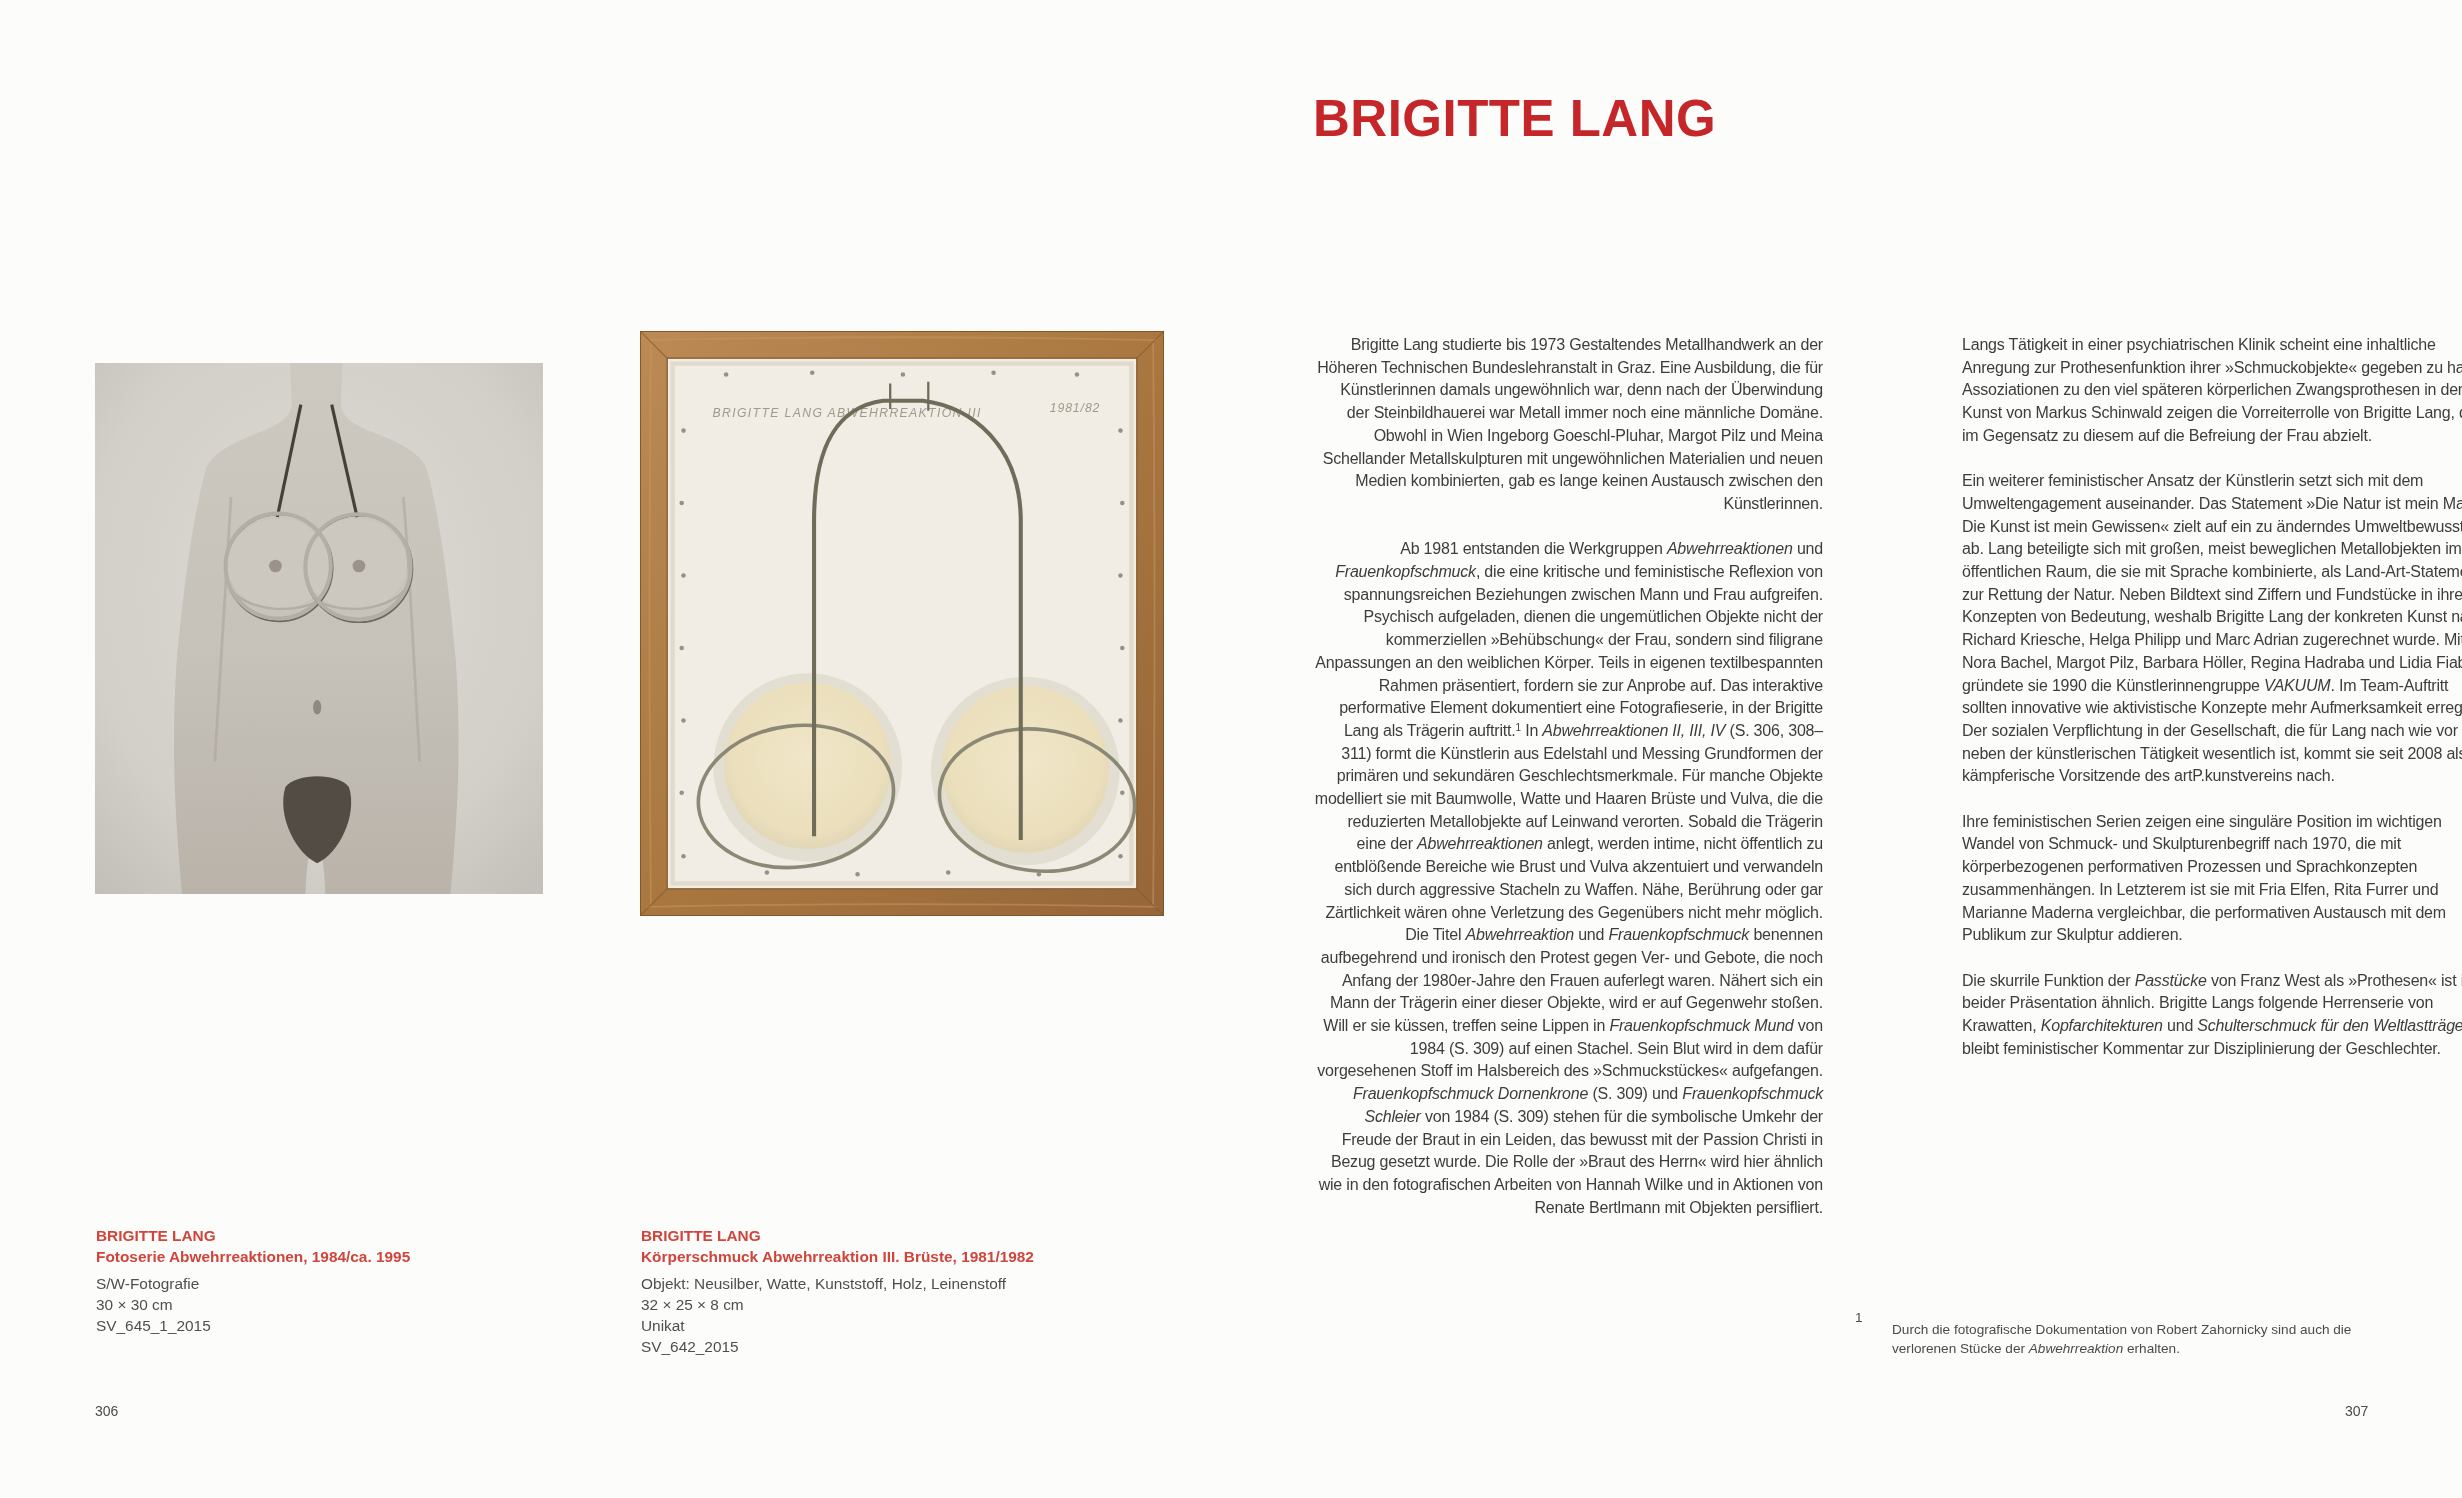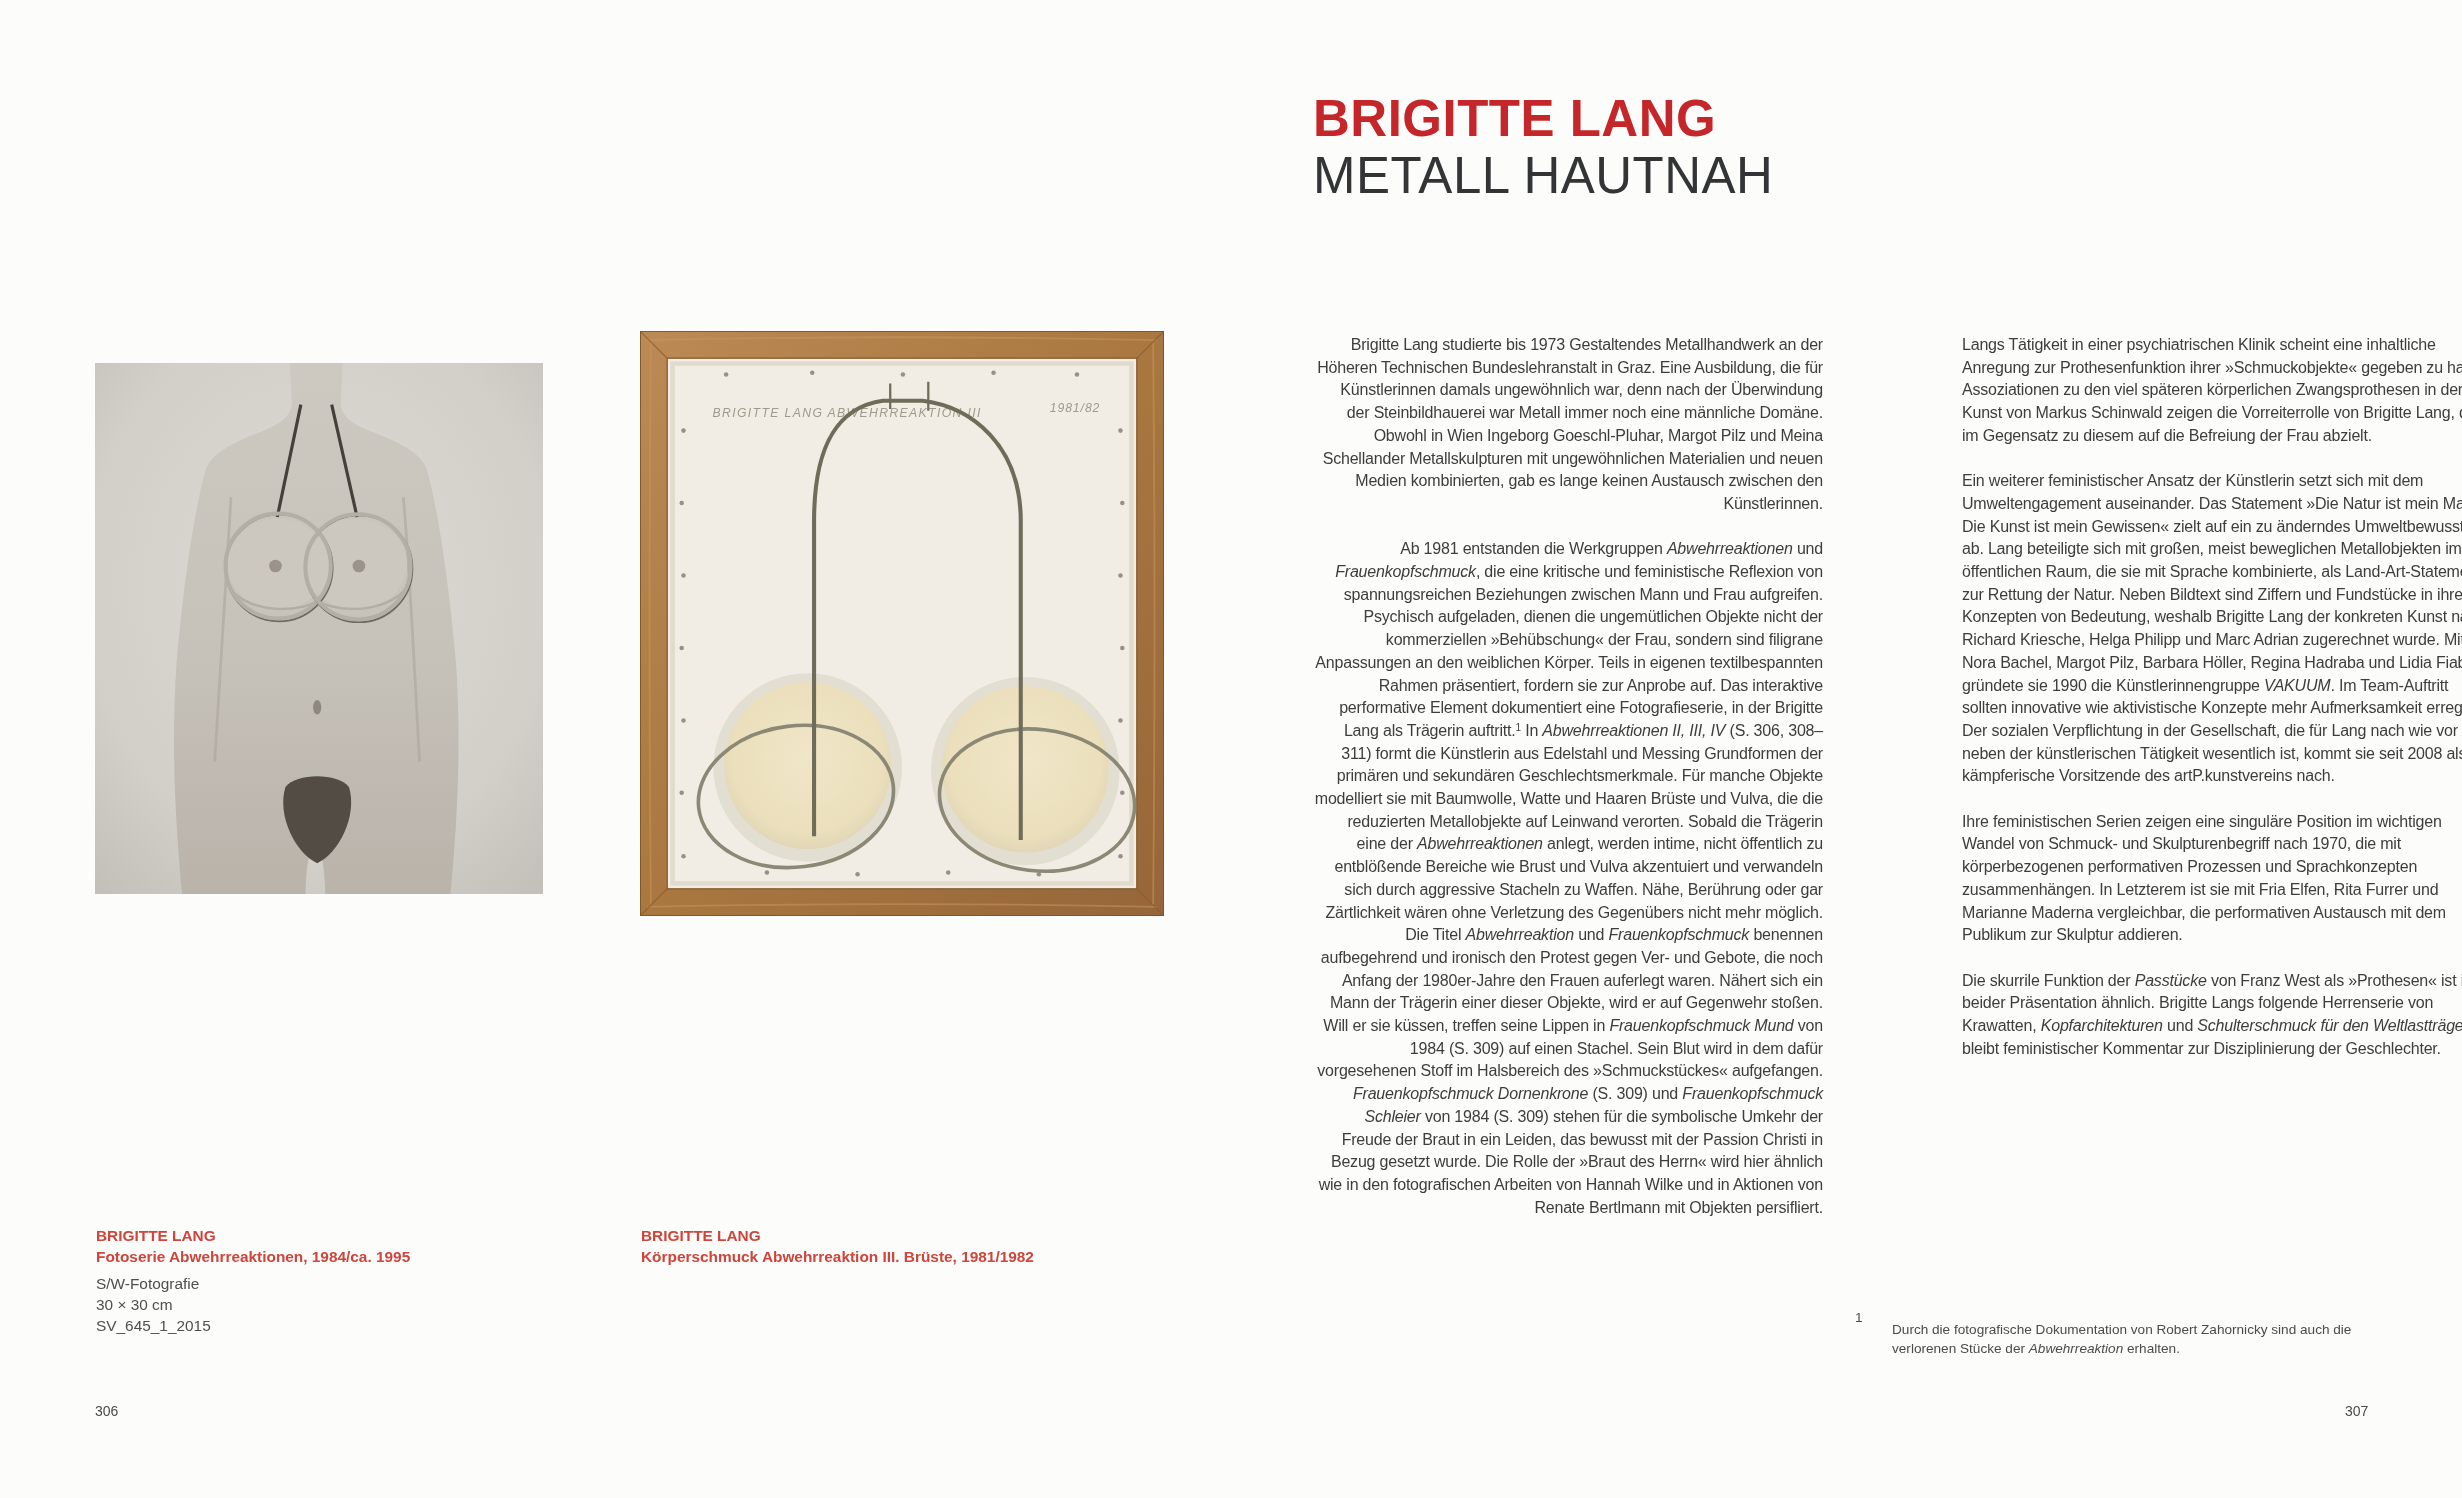--- a/index.html
+++ b/index.html
@@ -175,27 +175,32 @@
     <div class="details">
         <div class="detail">S/W-Fotografie</div>
         <div class="detail">30 × 30 cm</div>
         <div class="detail">SV_645_1_2015</div>
       </div>
   </div>
 
   <div class="caption caption2">
     <div class="red-line">BRIGITTE LANG</div>
     <div class="red-line">Körperschmuck Abwehrreaktion III. Brüste, 1981/1982</div>
+    <div class="details">
+        <div class="detail">Objekt: Neusilber, Watte, Kunststoff, Holz, Leinenstoff</div>
+        <div class="detail">32 × 25 × 8 cm</div>
+        <div class="detail">Unikat</div>
+        <div class="detail">SV_642_2015</div>
+      </div>
   </div>
 
   <div class="pagenum pagenum-left">306</div>
 
   <header class="title-block">
     <h1>BRIGITTE LANG</h1>
-    <h2>METALL HAUTNAH</h2>
   </header>
 
   <div class="col col-1">
       <p><span>Brigitte Lang studierte bis 1973 Gestaltendes Metallhandwerk an der Höheren Technischen Bundeslehranstalt in Graz. Eine Ausbildung, die für Künstlerinnen damals ungewöhnlich war, denn nach der Überwindung der Steinbildhauerei war Metall immer noch eine männliche Domäne. Obwohl in Wien Ingeborg Goeschl-Pluhar, Margot Pilz und Meina Schellander Metallskulpturen mit ungewöhnlichen Materialien und neuen Medien kombinierten, gab es lange keinen Austausch zwischen den Künstlerinnen.</span></p>
       <p><span>Ab 1981 entstanden die Werkgruppen </span><em>Abwehrreaktionen</em><span> und </span><em>Frauenkopfschmuck</em><span>, die eine kritische und feministische Reflexion von spannungsreichen Beziehungen zwischen Mann und Frau aufgreifen. Psychisch aufgeladen, dienen die ungemütlichen Objekte nicht der kommerziellen »Behübschung« der Frau, sondern sind filigrane Anpassungen an den weiblichen Körper. Teils in eigenen textilbespannten Rahmen präsentiert, fordern sie zur Anprobe auf. Das interaktive performative Element dokumentiert eine Fotografieserie, in der Brigitte Lang als Trägerin auftritt.</span><sup>1</sup><span> In </span><em>Abwehrreaktionen II, III, IV</em><span> (S. 306, 308–311) formt die Künstlerin aus Edelstahl und Messing Grundformen der primären und sekundären Geschlechtsmerkmale. Für manche Objekte modelliert sie mit Baumwolle, Watte und Haaren Brüste und Vulva, die die reduzierten Metallobjekte auf Leinwand verorten. Sobald die Trägerin eine der </span><em>Abwehrreaktionen</em><span> anlegt, werden intime, nicht öffentlich zu entblößende Bereiche wie Brust und Vulva akzentuiert und verwandeln sich durch aggressive Stacheln zu Waffen. Nähe, Berührung oder gar Zärtlichkeit wären ohne Verletzung des Gegenübers nicht mehr möglich. Die Titel </span><em>Abwehrreaktion</em><span> und </span><em>Frauenkopfschmuck</em><span> benennen aufbegehrend und ironisch den Protest gegen Ver- und Gebote, die noch Anfang der 1980er-Jahre den Frauen auferlegt waren. Nähert sich ein Mann der Trägerin einer dieser Objekte, wird er auf Gegenwehr stoßen. Will er sie küssen, treffen seine Lippen in </span><em>Frauenkopfschmuck Mund</em><span> von 1984 (S. 309) auf einen Stachel. Sein Blut wird in dem dafür vorgesehenen Stoff im Halsbereich des »Schmuckstückes« aufgefangen. </span><em>Frauenkopfschmuck Dornenkrone</em><span> (S. 309) und </span><em>Frauenkopfschmuck Schleier</em><span> von 1984 (S. 309) stehen für die symbolische Umkehr der Freude der Braut in ein Leiden, das bewusst mit der Passion Christi in Bezug gesetzt wurde. Die Rolle der »Braut des Herrn« wird hier ähnlich wie in den fotografischen Arbeiten von Hannah Wilke und in Aktionen von Renate Bertlmann mit Objekten persifliert.</span></p>
     </div>
 
   <div class="col col-2">
       <p><span>Langs Tätigkeit in einer psychiatrischen Klinik scheint eine inhaltliche Anregung zur Prothesenfunktion ihrer »Schmuckobjekte« gegeben zu haben. Assoziationen zu den viel späteren körperlichen Zwangsprothesen in der Kunst von Markus Schinwald zeigen die Vorreiterrolle von Brigitte Lang, die im Gegensatz zu diesem auf die Befreiung der Frau abzielt.</span></p>
       <p><span>Ein weiterer feministischer Ansatz der Künstlerin setzt sich mit dem Umweltengagement auseinander. Das Statement »Die Natur ist mein Mantel. Die Kunst ist mein Gewissen« zielt auf ein zu änderndes Umweltbewusstsein ab. Lang beteiligte sich mit großen, meist beweglichen Metallobjekten im öffentlichen Raum, die sie mit Sprache kombinierte, als Land-Art-Statement zur Rettung der Natur. Neben Bildtext sind Ziffern und Fundstücke in ihren Konzepten von Bedeutung, weshalb Brigitte Lang der konkreten Kunst nach Richard Kriesche, Helga Philipp und Marc Adrian zugerechnet wurde. Mit Nora Bachel, Margot Pilz, Barbara Höller, Regina Hadraba und Lidia Fiabane gründete sie 1990 die Künstlerinnengruppe </span><em>VAKUUM</em><span>. Im Team-Auftritt sollten innovative wie aktivistische Konzepte mehr Aufmerksamkeit erregen. Der sozialen Verpflichtung in der Gesellschaft, die für Lang nach wie vor neben der künstlerischen Tätigkeit wesentlich ist, kommt sie seit 2008 als kämpferische Vorsitzende des artP.kunstvereins nach.</span></p>

